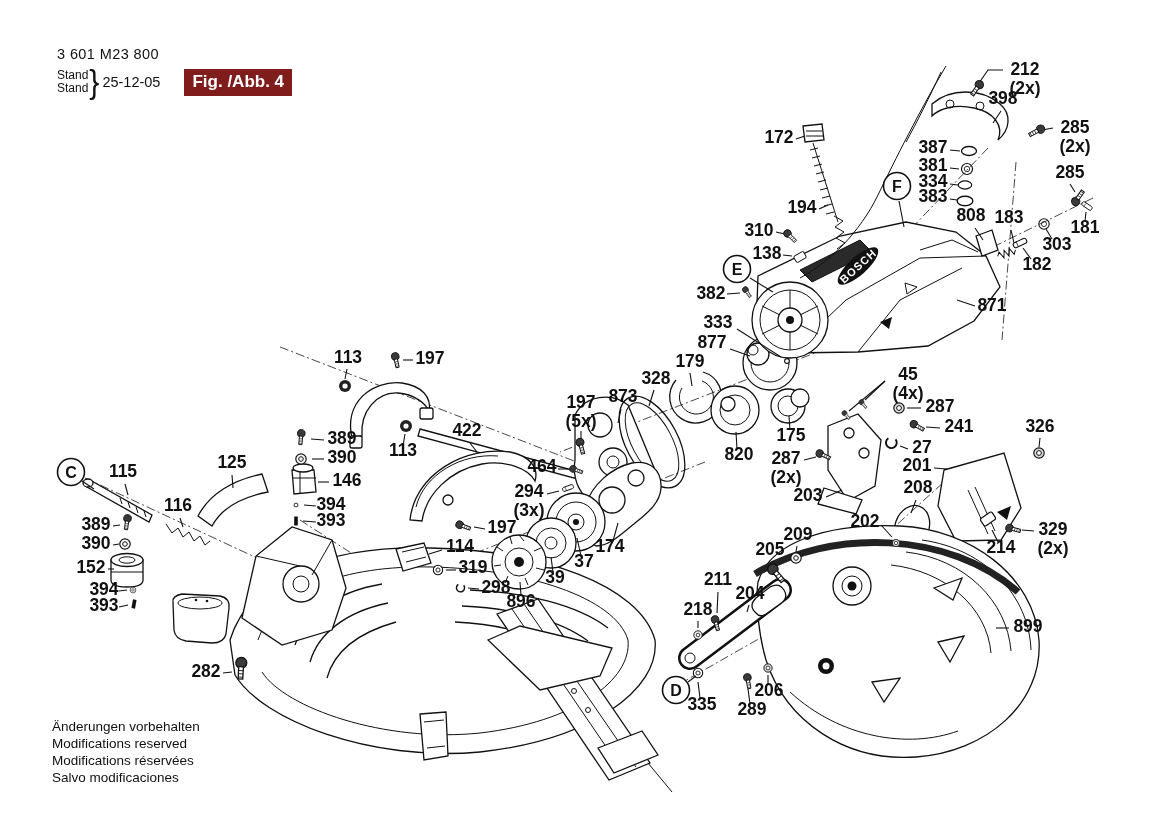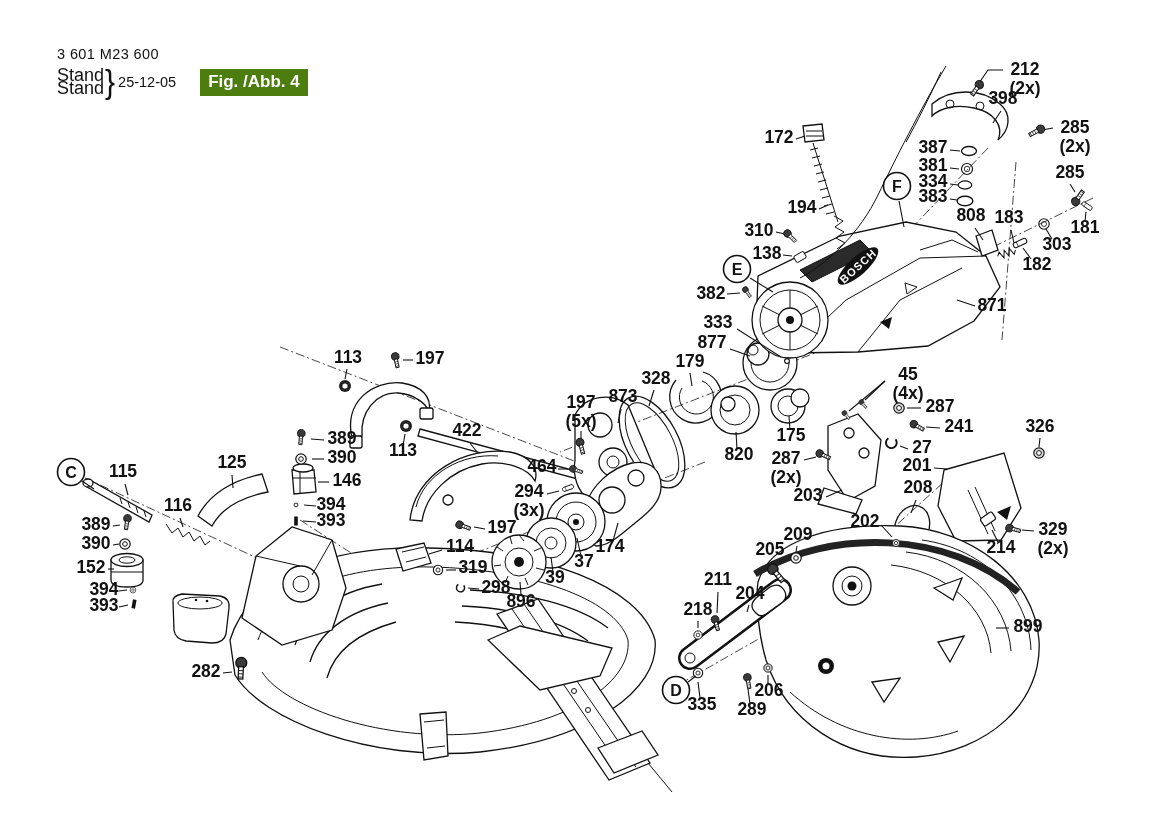--- a/index.html
+++ b/index.html
@@ -1,24 +1,24 @@
 <!DOCTYPE html>
 <html><head>
 <meta charset="utf-8">
 <style>
   html,body{margin:0;padding:0;background:#888;}
   .page{position:relative;width:1169px;height:826px;background:#fff;overflow:hidden;
         font-family:"Liberation Sans",sans-serif;color:#111;}
   .hdr{position:absolute;left:57px;top:46px;}
   .hdr .pn{font-size:14.5px;letter-spacing:.4px;}
   .hdr .row{display:flex;align-items:center;margin-top:3px;}
-  .hdr .si{font-size:18px;line-height:13px;text-align:right;}
+  .hdr .si{font-size:12px;line-height:13px;text-align:right;}
   .hdr .brace{font-size:30px;font-weight:300;margin:0 3px 0 1px;transform:scaleY(1.1);}
   .hdr .date{font-size:14.5px;margin-right:24px;}
-  .figbox{background:#4d7c0f;color:#fff;font-size:17px;font-weight:bold;padding:3px 8px 4px 8px;}
+  .figbox{background:#7f1d1d;color:#fff;font-size:17px;font-weight:bold;padding:3px 8px 4px 8px;}
   .ftr{position:absolute;left:52px;top:718px;font-size:13.5px;line-height:17px;}
   svg{position:absolute;left:0;top:0;}
   svg *{vector-effect:none;}
   .ln{stroke:#111;fill:none;stroke-width:1.3;}
   .lnt{stroke:#111;fill:none;stroke-width:1;}
   .wh{fill:#fff;stroke:#111;stroke-width:1.3;}
   .dk{fill:#2a2a2a;stroke:#111;stroke-width:1;}
   .dashdot{stroke:#333;stroke-width:.9;fill:none;stroke-dasharray:9 3 2 3;}
   .callout-label{font:bold 17.5px "Liberation Sans",sans-serif;fill:#111;}
   .reflet{font:bold 16px "Liberation Sans",sans-serif;fill:#111;}
@@ -472,25 +472,31 @@
         <polyline points="750,278 773,292" class="leader"></polyline>
         <circle cx="737" cy="269" r="13.5" fill="#fff" stroke="#111" stroke-width="1.6"></circle>
         <text x="737" y="274.5" text-anchor="middle" class="reflet">E</text>
         <polyline points="899,201 904,227" class="leader"></polyline>
         <circle cx="897" cy="186" r="13.5" fill="#fff" stroke="#111" stroke-width="1.6"></circle>
         <text x="897" y="191.5" text-anchor="middle" class="reflet">F</text>
       </g>
   </svg>
 
   <div class="hdr">
-    <div class="pn">3 601 M23 600</div>
+    <div class="pn">3 601 M23 800</div>
     <div class="row">
       <div class="si">
         <div>Stand</div>
         <div>Stand</div>
       </div>
       <div class="brace">}</div>
       <div class="date">25-12-05</div>
       <div class="figbox">Fig. /Abb. 4</div>
     </div>
   </div>
 
+  <div class="ftr">
+    <div>Änderungen vorbehalten</div>
+    <div>Modifications reserved</div>
+    <div>Modifications réservées</div>
+    <div>Salvo modificaciones</div>
+  </div>
 </div>
 
 </body></html>

